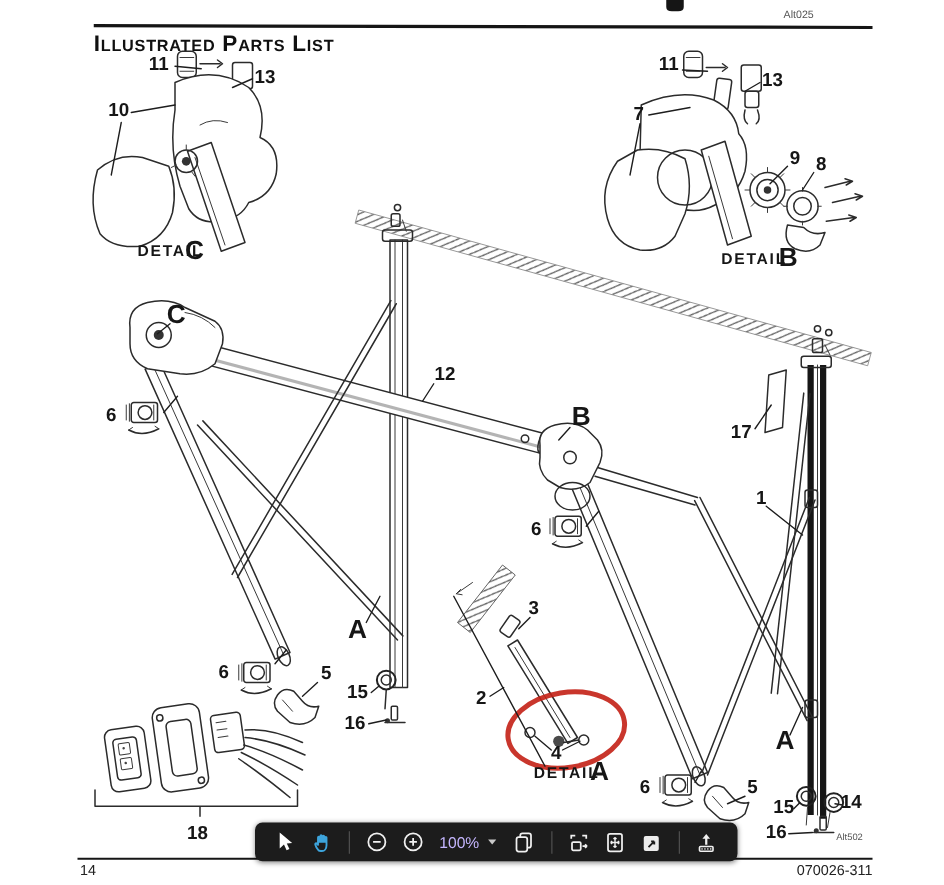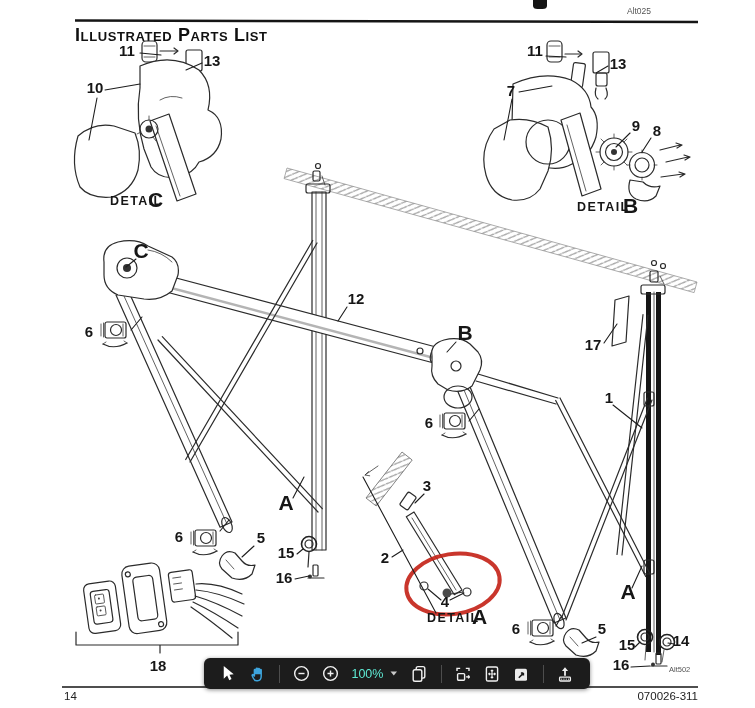--- a/index.html
+++ b/index.html
@@ -22,21 +22,21 @@
   #page-title{position:absolute;left:75px;top:25px;font-weight:700;font-size:18px;
       font-variant:small-caps;letter-spacing:.6px;color:#101010;}
   
   #toolbar{position:absolute;left:204px;top:658px;width:386px;height:31px;
       background:#1c1c1c;border-radius:6px;display:flex;align-items:center;
       padding:0 10px;box-sizing:border-box;box-shadow:0 1px 4px rgba(0,0,0,.45);}
   .tb-btn{background:none;border:none;padding:0;margin:0 3px;width:27px;height:27px;
       display:flex;align-items:center;justify-content:center;cursor:pointer;}
   .tb-sep{width:1px;height:18px;background:#4d4d4d;margin:0 7px;flex:none;}
   .tb-zoom{display:flex;align-items:center;gap:7px;margin:0 6px;cursor:pointer;}
-  .tb-zoom span{font-size:12.5px;color:#5eead4;}
+  .tb-zoom span{font-size:12.5px;color:#c4b5fd;}
 </style>
 </head>
 <body>
 
 <div id="page-title">Illustrated Parts List</div>
 
 <svg id="stage" viewBox="0 0 755 708" xmlns="http://www.w3.org/2000/svg">
   <defs>
     <pattern id="zig" width="7" height="7" patternUnits="userSpaceOnUse" patternTransform="rotate(22)">
       <path d="M0,3.5 L3.5,0 M3.5,7 L7,3.5" stroke="#4a4a4a" stroke-width="0.9" fill="none"></path>

